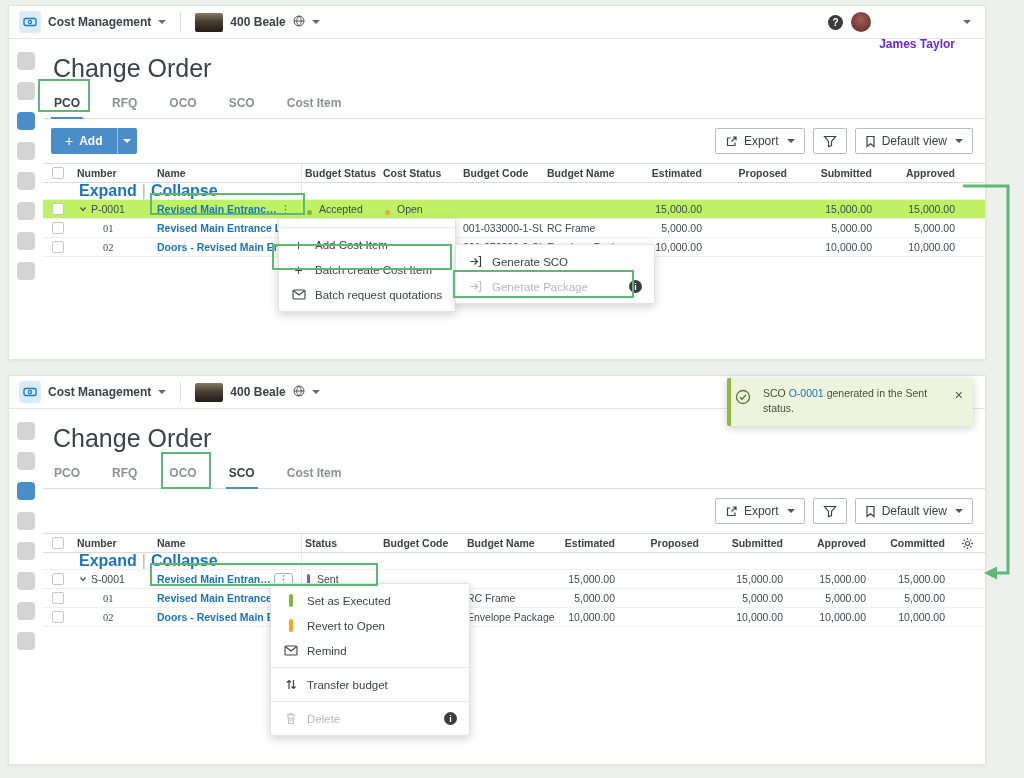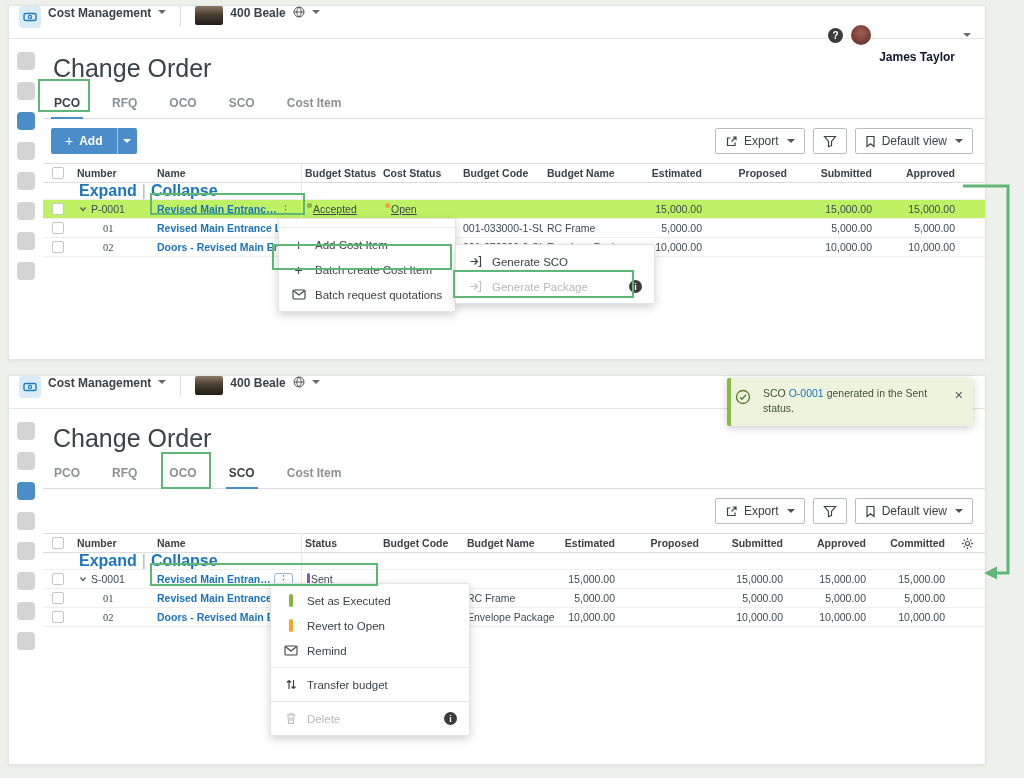--- a/index.html
+++ b/index.html
@@ -4,29 +4,29 @@
 <style>
   * { box-sizing: border-box; margin: 0; padding: 0; }
   html,body { width:1024px; height:778px; }
   body { font-family:"Liberation Sans", sans-serif; background:#eef0ec; position:relative; overflow:hidden; color:#3f4a52; }
 
   .panel { position:absolute; background:#fff; border:1px solid #e2e4e0; box-shadow:0 1px 3px rgba(0,0,0,.06); }
   #panel1 { left:8px; top:5px; width:978px; height:355px; }
   #panel2 { left:8px; top:375px; width:978px; height:390px; }
 
   
-  .topbar { height:33px; border-bottom:1px solid #e5e5e5; display:flex; align-items:flex-start; padding:0 14px 0 10px; gap:7px; font-size:12px; font-weight:700; color:#3b4248; }
+  .topbar { height:33px; border-bottom:1px solid #e5e5e5; display:flex; align-items:center; padding:0 14px 0 10px; gap:7px; font-size:12px; font-weight:700; color:#3b4248; }
   .product-icon { width:22px; height:22px; background:#d9ecf7; border-radius:4px; display:flex; align-items:center; justify-content:center; }
   .caret { width:0; height:0; border:4px solid transparent; border-top-color:#6a6a6a; margin-top:4px; }
   .vdiv { width:1px; height:20px; background:#ddd; margin:0 7px; }
   .thumb { width:28px; height:19px; border-radius:2px; background:linear-gradient(180deg,#8a7a66 0%,#4a3f33 45%,#221c16 100%); display:inline-block; }
   .tb-right { margin-left:auto; display:flex; align-items:center; gap:8px; }
   .help-badge { width:15px; height:15px; border-radius:50%; background:#3c3c3c; color:#fff; font-size:10px; font-weight:700; display:flex; align-items:center; justify-content:center; }
   .avatar { width:20px; height:20px; border-radius:50%; background:radial-gradient(circle at 50% 38%, #a06055 0%, #7a3f3a 55%, #5e2f2c 100%); display:inline-block; }
-  .user-name { color:#0f172a;margin-top:44px; }
+  .user-name { color:#6d28d9;margin-top:44px; }
 
   
   .sidebar { position:absolute; left:0; top:34px; bottom:0; width:34px; background:#fff; }
   .sq { width:18px; height:18px; border-radius:4px; background:#d4d4d4; margin:12px auto 0 auto; }
   .sq.active { background:#4a8dc9; }
 
   
   .content { position:absolute; left:34px; right:0; top:33px; bottom:0; }
   .page-title { font-size:25px; font-weight:400; color:#3b4248; margin:15px 0 8px 10px; }
   .tabs { display:flex; gap:26px; padding:0 0 0 8px; border-bottom:1px solid #dcdcdc; }
@@ -58,21 +58,21 @@
   .trow.hl { background:#bef264; }
   .c-check { display:flex; justify-content:center; }
   .checkbox { width:12px; height:12px; border:1px solid #c6c6c6; border-radius:2px; background:#fff; }
   .c-number { display:flex; align-items:center; gap:4px; padding-left:6px; white-space:nowrap; }
   .c-number.child { padding-left:30px;font-family:Liberation Serif, serif; }
   .rowcaret { width:8px; height:8px; flex:0 0 auto; }
   .c-name { display:flex; align-items:center; justify-content:space-between; padding:0 8px 0 14px; overflow:hidden; }
   .namelink { color:#1b74bc; font-weight:600; white-space:nowrap; overflow:hidden; text-overflow:ellipsis; cursor:pointer; }
   .kebab { color:#555; font-size:11px; cursor:pointer; padding:0 2px; line-height:1; }
   .kebab.boxed { border:1px solid #9bb7d4; border-radius:3px; padding:0 3px; }
-  .c-status { display:flex; align-items:flex-start; gap:1px; padding-left:6px; white-space:nowrap;text-decoration:underline; }
+  .c-status { display:flex; align-items:flex-end; gap:7px; padding-left:6px; white-space:nowrap; }
   .dot { width:5px; height:5px; border-radius:50%; flex:0 0 auto; }
   .sbar { width:3px; height:11px; border-radius:2px; flex:0 0 auto; }
   .c-text { padding-left:4px; white-space:nowrap; overflow:hidden; }
 
   
   .menu { position:absolute; background:#fff; border:1px solid #e3e3e3; box-shadow:0 3px 10px rgba(0,0,0,.18); border-radius:2px; padding:4px 0; z-index:6; font-size:11.5px; color:#3b4248; }
   .mi { height:25px; display:flex; align-items:center; gap:9px; padding:0 12px; cursor:pointer; white-space:nowrap; }
   .mi .lbl { flex:1; }
   .mi.disabled { color:#b8b8b8; }
   .mdiv { height:1px; background:#e8e8e8; margin:4px 0; }

